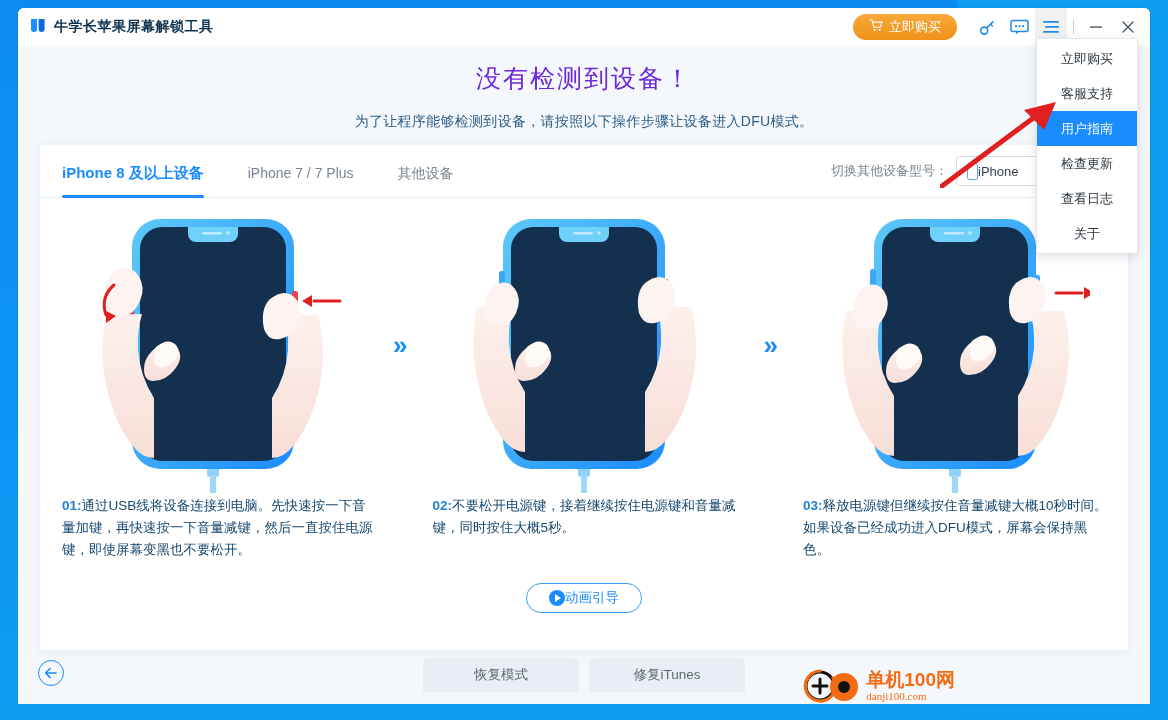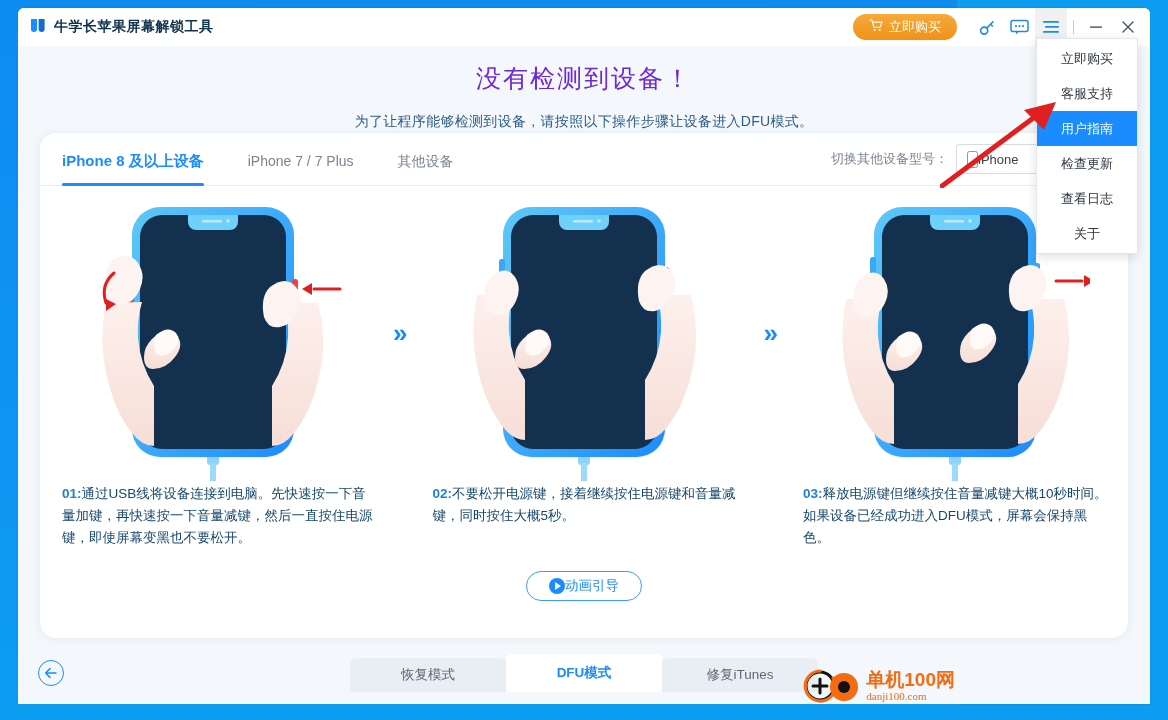--- a/index.html
+++ b/index.html
@@ -77,24 +77,24 @@
   .menu-item.sel { background: #1a8cff; color: #fff; }
 
   
   .heading-wrap { text-align: center; padding-top: 16px; }
   .h-title { font-size: 25px; color: #6d28d9; letter-spacing: 2px; font-weight: normal; }
   .h-sub { font-size: 14px; color: #2d5d86; margin-top: 18px; letter-spacing: .3px; }
 
   
   .card {
     position: absolute;
-    left: 22px; top: 125px;
+    left: 22px; top: 137px;
     width: 1088px; height: 505px;
     background: #fff;
-    border-radius: 16px;
+    border-radius: 0;
     box-shadow: 0 1px 8px rgba(60,90,130,.10);
     overflow: hidden;
   }
   .tabsbar {
     position: relative;
     height: 53px;
     border-bottom: 1px solid #e9edf2;
     display: flex; align-items: center;
     padding: 0 22px;
   }
@@ -167,21 +167,21 @@
   }
   .back-btn {
     position: absolute; left: 20px; bottom: 6px;
     width: 26px; height: 26px; border-radius: 50%;
     border: 1.6px solid #1a8cff; color: #1a8cff;
     display: flex; align-items: center; justify-content: center;
     cursor: pointer; font-size: 14px; background: #f4f8fc;
   }
   .mode-tabs {
     position: absolute; left: 50%; transform: translateX(-50%);
-    bottom: 0; display: flex; align-items: flex-end; 
+    bottom: 0; display: flex; gap: 10px;
   }
   .mode-tab {
     width: 156px; height: 34px; line-height: 34px;
     text-align: center; font-size: 13.5px; color: #5d6975;
     background: #e9eef4; border-radius: 6px 6px 0 0; cursor: pointer;
   }
   .mode-tab.active {
     background: #ffffff; color: #1a8cff; font-weight: bold; height: 38px; line-height: 38px;
   }
 
@@ -415,21 +415,20 @@
     </div>
 
     <div class="bottombar">
       <div class="back-btn">
         <svg width="14" height="12" viewBox="0 0 14 12">
           <path d="M12 6 L2 6 M6 1.6 L1.6 6 L6 10.4" stroke="#1a8cff" stroke-width="1.5" fill="none" stroke-linecap="round" stroke-linejoin="round"></path>
         </svg>
       </div>
       <div class="mode-tabs">
         <div class="mode-tab">恢复模式</div>
-        <div class="mode-tab active">DFU模式</div>
         <div class="mode-tab">修复iTunes</div>
       </div>
     </div>
 
   </div>
 
   <div class="menu">
     <div class="menu-item">立即购买</div>
     <div class="menu-item">客服支持</div>
     <div class="menu-item sel">用户指南</div>

